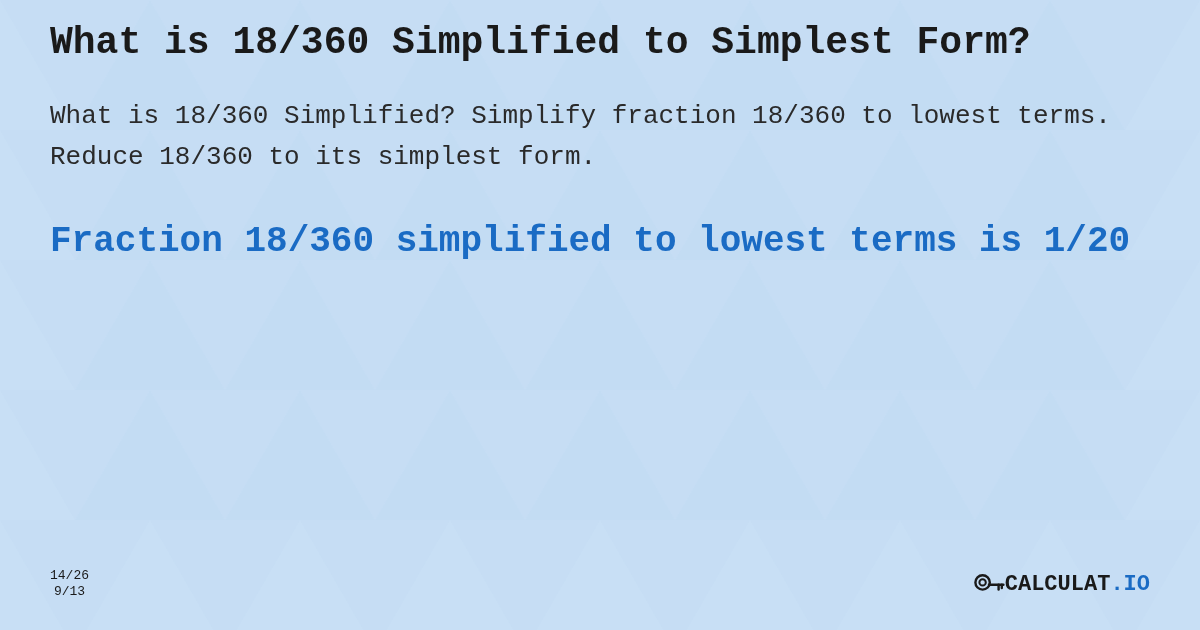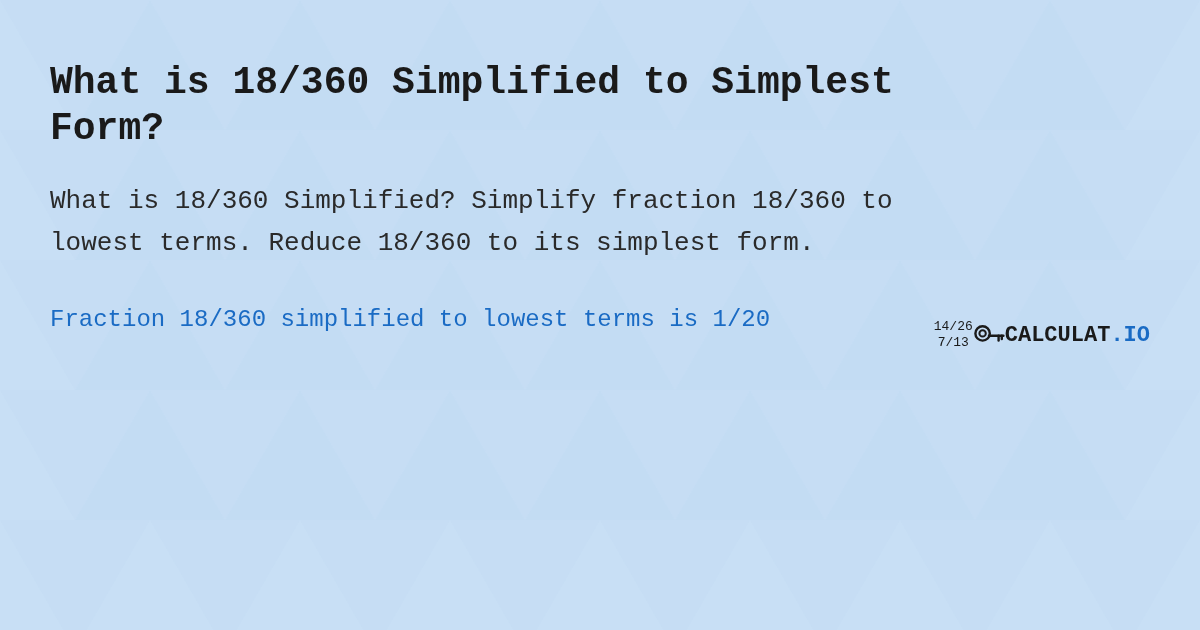--- a/index.html
+++ b/index.html
@@ -23,24 +23,24 @@
       top: 0;
       left: 0;
       width: 100%;
       height: 100%;
       z-index: 0;
     }
 
     .content-wrapper {
       position: relative;
       z-index: 1;
-      padding: 60px 50px 30px 50px;
+      padding: 20px 50px 30px 50px;
       height: 100%;
       display: flex;
-      flex-direction: row;
+      flex-direction: column;
       justify-content: space-between;
     }
 
     .main-content {
       flex: 1;
     }
 
     .page-title {
       font-size: 38px;
       font-weight: 900;
@@ -52,22 +52,22 @@
 
     .description {
       font-size: 26px;
       color: #2a2a2a;
       line-height: 1.6;
       margin-bottom: 40px;
       font-family: 'Courier New', Courier, monospace;
     }
 
     .result-heading {
-      font-size: 24px;
-      font-weight: 400;
+      font-size: 36px;
+      font-weight: 700;
       color: #1a6bc4;
       line-height: 1.3;
       font-family: 'Courier New', Courier, monospace;
     }
 
     .footer {
       display: flex;
       align-items: center;
       justify-content: space-between;
       padding-top: 10px;
@@ -221,21 +221,21 @@
 
     <p class="description">What is 18/360 Simplified? Simplify fraction 18/360 to lowest terms. Reduce 18/360 to its simplest form.</p>
 
     <h2 class="result-heading">Fraction 18/360 simplified to lowest terms is 1/20</h2>
   </div>
 
   <div class="footer">
     <div class="footer-left">
       <div class="fraction-stack">
         <span>14/26</span>
-        <span>7/13</span>
+        <span>9/13</span>
       </div>
     </div>
 
     <div class="footer-right">
 
       <svg class="key-icon" viewBox="0 0 40 32" xmlns="http://www.w3.org/2000/svg">
         <circle cx="12" cy="14" r="9" fill="none" stroke="#1a1a1a" stroke-width="3"></circle>
         <circle cx="12" cy="14" r="4" fill="none" stroke="#1a1a1a" stroke-width="2.5"></circle>
         <line x1="20" y1="17" x2="38" y2="17" stroke="#1a1a1a" stroke-width="3" stroke-linecap="round"></line>
         <line x1="32" y1="17" x2="32" y2="23" stroke="#1a1a1a" stroke-width="3" stroke-linecap="round"></line>

